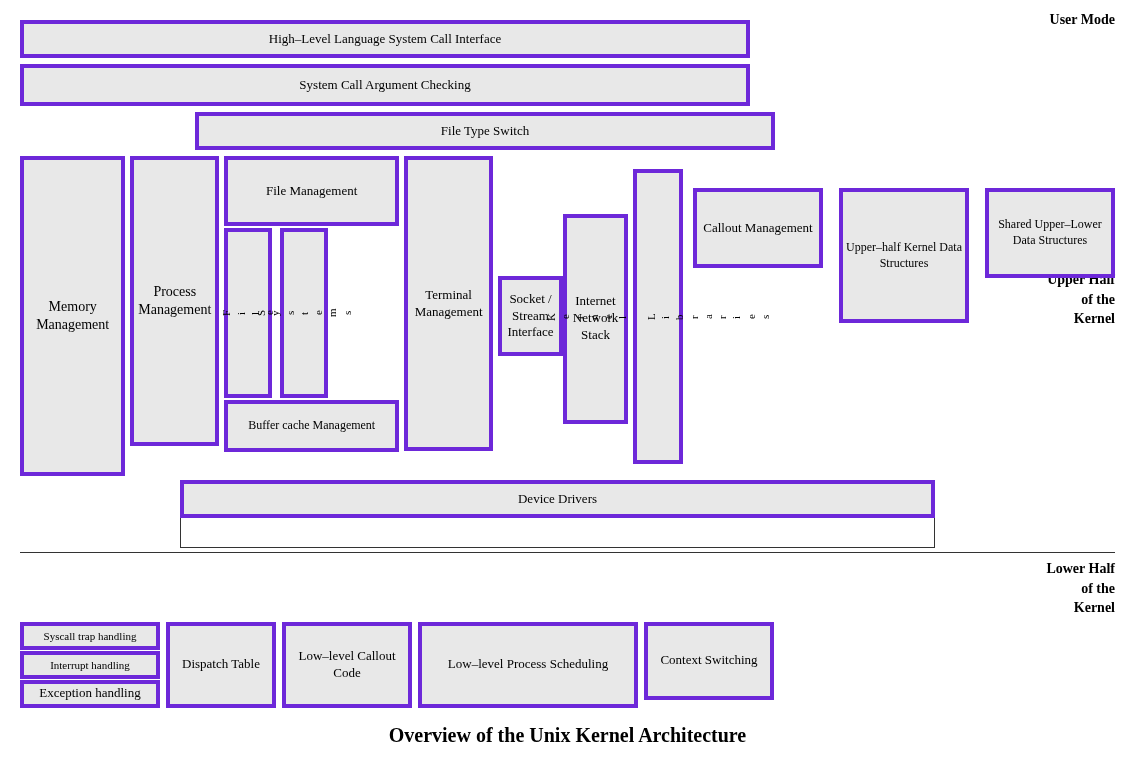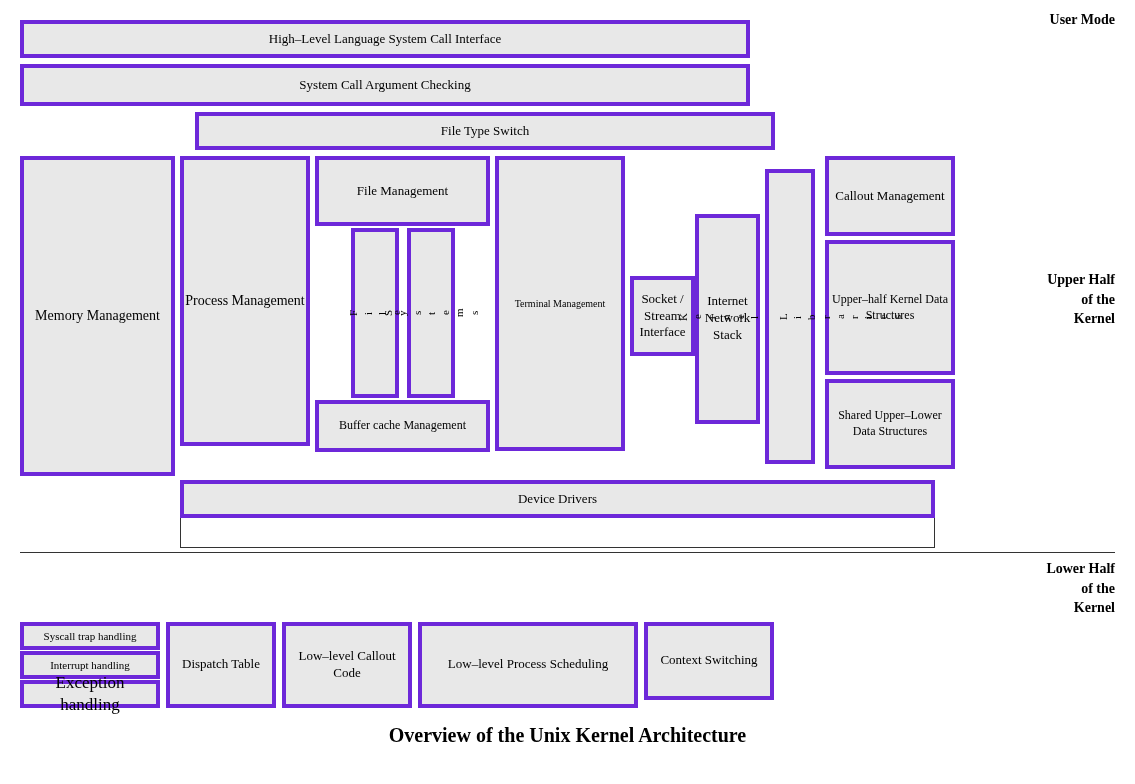--- a/index.html
+++ b/index.html
@@ -142,21 +142,21 @@
       width: 175px;
       height: 52px;
       font-size: 12px;
       margin-top: 2px;
     }
 
     .terminal-mgmt-box {
       width: 130px;
       height: 295px;
       margin-left: 5px;
-      font-size: 10px;
+      font-size: 13px;
     }
 
     .network-section {
       margin-left: 5px;
       display: flex;
       flex-direction: row;
       width: 130px;
       align-items: center;
     }
 
@@ -191,22 +191,23 @@
       transform: rotate(180deg);
       display: flex;
       align-items: center;
       justify-content: center;
       letter-spacing: 1px;
     }
 
     .right-section {
       margin-left: 10px;
       display: flex;
-      flex-direction: column;
-      gap: 4px;
+      flex-direction: row;
+      gap: 16px;
+      margin-top: 32px;
     }
 
     .callout-mgmt-box {
       width: 130px;
       height: 80px;
       font-size: 13px;
     }
 
     .upper-half-kernel-box {
       width: 130px;
@@ -287,21 +288,21 @@
     .syscall-trap-box {
       height: 28px;
       font-size: 11px;
     }
     .interrupt-box {
       height: 28px;
       font-size: 11px;
     }
     .exception-box {
       height: 28px;
-      font-size: 17px;
+      font-size: 13px;
     }
 
     .dispatch-table-box {
       width: 110px;
       height: 86px;
       font-size: 13px;
     }
 
     .low-level-sched-box {
       width: 220px;
@@ -355,21 +356,21 @@
   </div>
 
   <div class="main-area" style="margin-top:6px; position:relative;">
 
     <div class="box memory-mgmt-box">Memory
 Management</div>
 
     <div class="box process-mgmt-box">Process
 Management</div>
 
-    <div class="file-section" style="margin-left:5px;align-items:center;">
+    <div class="file-section" style="margin-left:5px;">
       <div class="box file-mgmt-box">File
 Management</div>
       <div class="file-inner">
         <div class="box file-col-box">
           <span style="white-space:pre-line;">F
 i
 l
 e</span>
         </div>
         <div style="width:4px;"></div>

